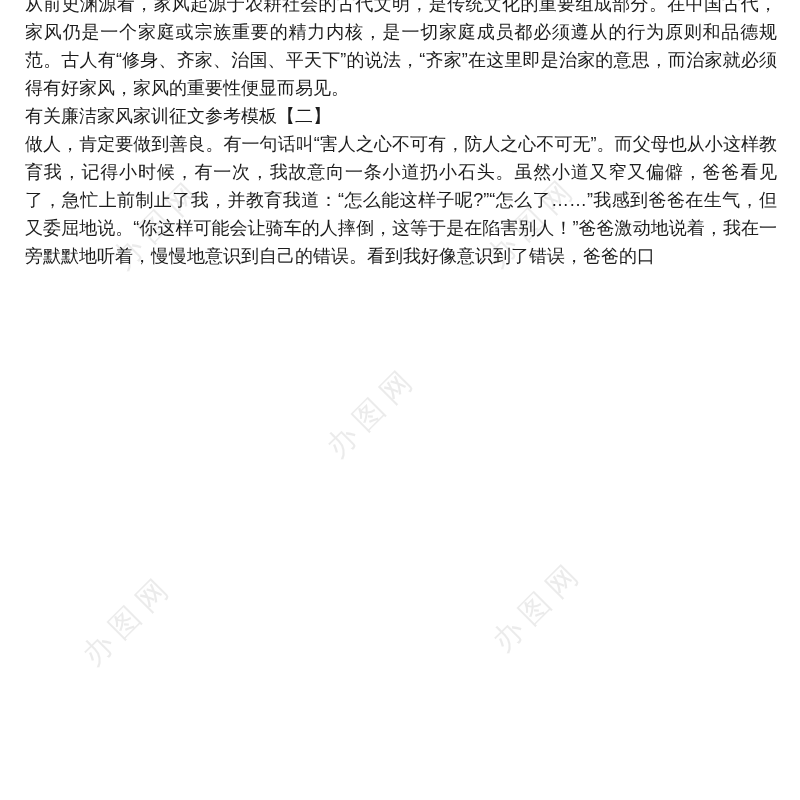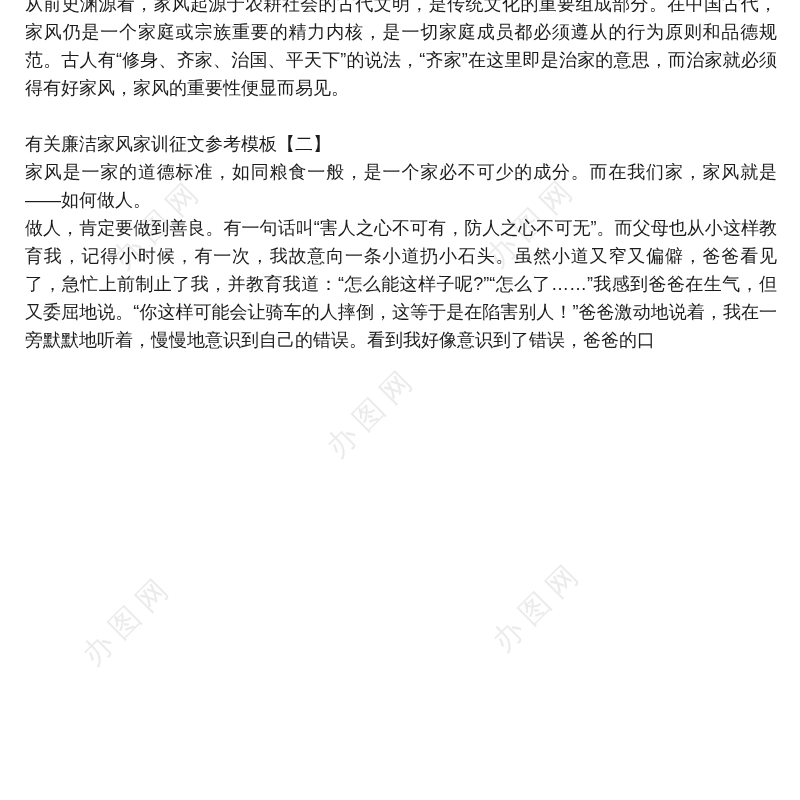--- a/index.html
+++ b/index.html
@@ -24,21 +24,20 @@
     line-height: 28px;
     text-align: justify;
     word-break: break-all;
     z-index: 2;
   }
   #doc p {
     margin: 0;
     padding: 0;
   }
   #doc p.section-gap {
-    margin-top: 28px;
   }
   #watermark-layer {
     position: absolute;
     left: 0;
     top: 0;
     width: 800px;
     height: 800px;
     z-index: 1;
     pointer-events: none;
   }
@@ -58,15 +57,14 @@
     <div class="watermark" style="left: 158px; top: 224px; color: rgba(0, 0, 0, 0.08);">办图网</div>
     <div class="watermark" style="left: 532px; top: 222px; color: rgba(0, 0, 0, 0.08);">办图网</div>
     <div class="watermark" style="left: 372px; top: 412px; color: rgba(0, 0, 0, 0.08);">办图网</div>
     <div class="watermark" style="left: 128px; top: 620px; color: rgba(0, 0, 0, 0.08);">办图网</div>
     <div class="watermark" style="left: 538px; top: 606px; color: rgba(0, 0, 0, 0.08);">办图网</div>
   </div>
 
 <div id="doc">
   <p>从前史渊源看，家风起源于农耕社会的古代文明，是传统文化的重要组成部分。在中国古代，家风仍是一个家庭或宗族重要的精力内核，是一切家庭成员都必须遵从的行为原则和品德规范。古人有“修身、齐家、治国、平天下”的说法，“齐家”在这里即是治家的意思，而治家就必须得有好家风，家风的重要性便显而易见。</p>
   <p class="section-gap">有关廉洁家风家训征文参考模板【二】</p>
-  <p>家风是一家的道德标准，如同粮食一般，是一个家必不可少的成分。而在我们家，家风就是——如何做人。</p>
   <p>做人，肯定要做到善良。有一句话叫“害人之心不可有，防人之心不可无”。而父母也从小这样教育我，记得小时候，有一次，我故意向一条小道扔小石头。虽然小道又窄又偏僻，爸爸看见了，急忙上前制止了我，并教育我道：“怎么能这样子呢?”“怎么了……”我感到爸爸在生气，但又委屈地说。“你这样可能会让骑车的人摔倒，这等于是在陷害别人！”爸爸激动地说着，我在一旁默默地听着，慢慢地意识到自己的错误。看到我好像意识到了错误，爸爸的口</p>
 </div>
 
 </body></html>

